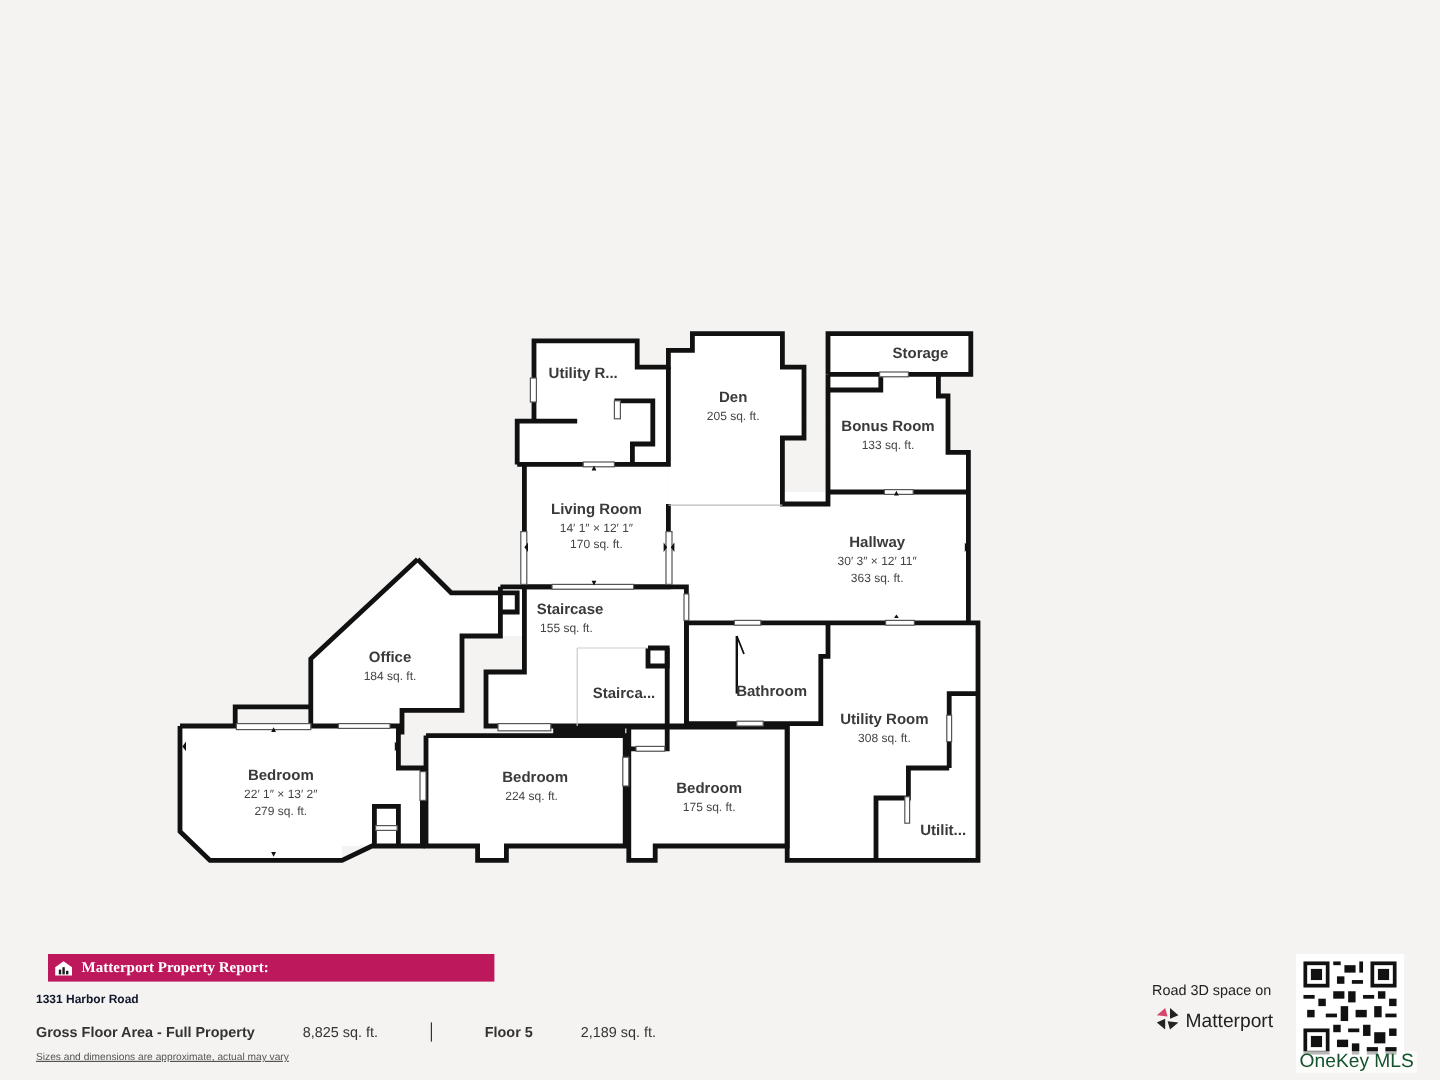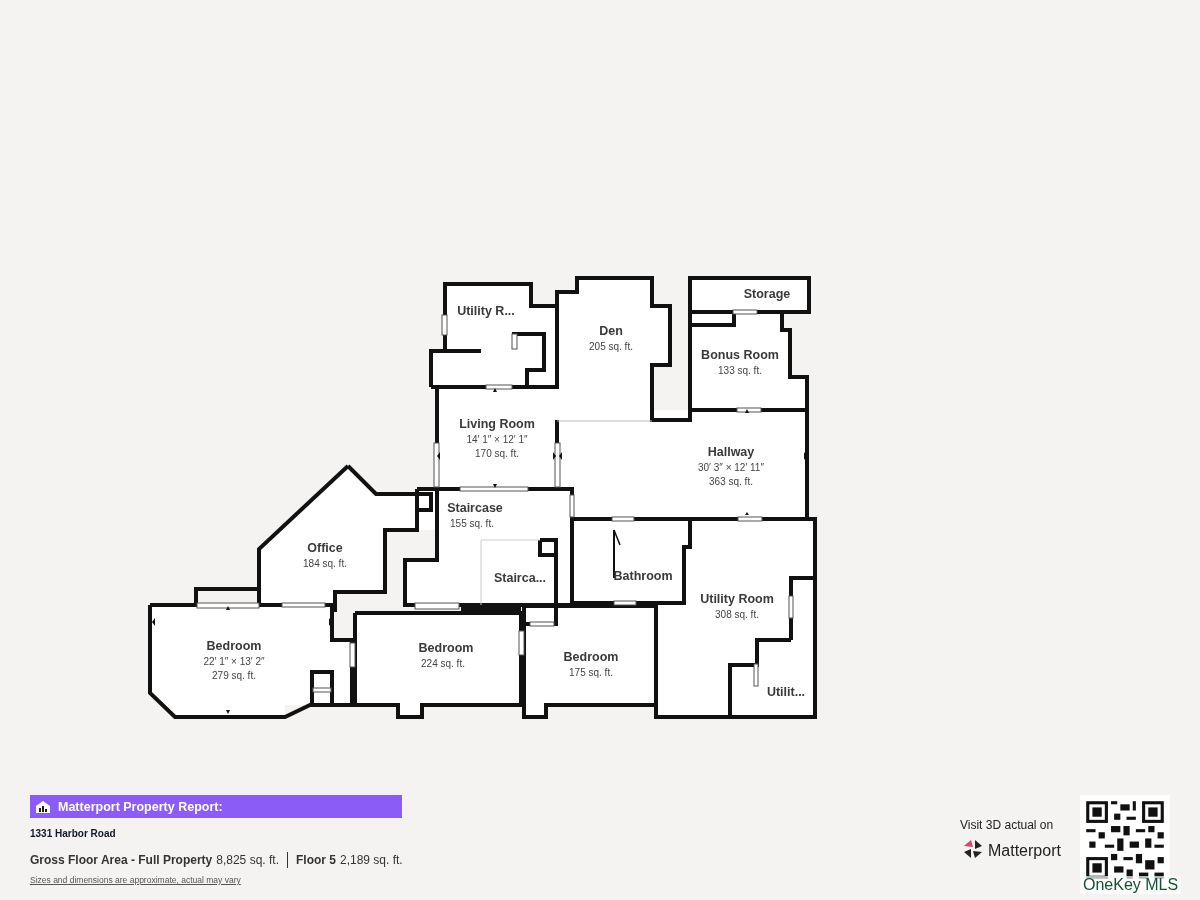--- a/index.html
+++ b/index.html
@@ -3,25 +3,25 @@
 <meta charset="utf-8">
 <style>
   html, body { margin:0; padding:0; }
   body { width:1200px; height:900px; background:#f4f3f2; position:relative; overflow:hidden; font-family:"Liberation Sans", sans-serif; }
   #plan { position:absolute; left:0; top:0; width:1200px; height:760px; }
   .room-name { font-family:"Liberation Sans", sans-serif; font-weight:bold; font-size:12.5px; fill:#3a3a3a; text-anchor:middle; }
   .room-dim { font-family:"Liberation Sans", sans-serif; font-size:10px; fill:#444; text-anchor:middle; }
   .wall { fill:none; stroke:#111; stroke-width:4; stroke-linejoin:miter; }
   .floor { fill:#ffffff; }
   .door { fill:#fff; stroke:#555; stroke-width:1; }
-  .report-bar { position:absolute; left:30px; top:795px; width:372px; height:23px; background:#8b5cf6; color:#fff; display:flex; align-items:center; }
+  .report-bar { position:absolute; left:40px; top:795px; width:372px; height:23px; background:#be185d; color:#fff; display:flex; align-items:center;font-family:Liberation Serif, serif; }
   .report-bar .icon { width:16px; height:14px; margin-left:5px; margin-right:7px; display:flex; }
   .report-bar .label { font-weight:bold; font-size:12.5px; }
   .address { position:absolute; left:30px; top:828px; font-weight:bold; font-size:10px; color:#0f172a; }
-  .areas { position:absolute; left:30px; top:852px; font-size:12px; color:#333; display:flex; align-items:center; }
+  .areas { position:absolute; left:30px; top:852px; font-size:12px; color:#333; display:flex; align-items:center;gap:36px; }
   .areas b { color:#333; margin-right:4px; }
   .areas .sep { width:1px; height:16px; background:#333; margin:0 8px; }
   .disclaimer { position:absolute; left:30px; top:875px; font-size:8.5px; color:#555;text-decoration:underline; }
   .visit { position:absolute; left:960px; top:818px; font-size:12px; color:#222; }
   .mp-logo { position:absolute; left:962px; top:838px; display:flex; align-items:center; }
   .mp-logo .txt { font-family:Liberation Sans, sans-serif; font-size:16px; color:#222; margin-left:4px; }
   .qr { position:absolute; left:1080px; top:795px; width:90px; height:90px; background:#fff; }
   .watermark { position:absolute; left:1080px; top:876px; font-size:16px; color:#14532d; background:rgba(255,255,255,0.7); padding:0 3px; }
 </style>
 </head>
@@ -164,21 +164,21 @@
 <div class="address">1331 Harbor Road</div>
 <div class="areas">
   <b>Gross Floor Area - Full Property</b>
   <span>8,825 sq. ft.</span>
   <span class="sep"></span>
   <b>Floor 5</b>
   <span>2,189 sq. ft.</span>
 </div>
 <div class="disclaimer">Sizes and dimensions are approximate, actual may vary</div>
 
-<div class="visit">Visit 3D actual on</div>
+<div class="visit">Road 3D space on</div>
 <div class="mp-logo">
   <span>
     <svg width="22" height="22" viewBox="0 0 22 22">
         <polygon points="2,8 9,2 11,9" fill="#d6476b"></polygon>
         <polygon points="13,2 20,8 13,11" fill="#222"></polygon>
         <polygon points="20,14 13,20 11,13" fill="#222"></polygon>
         <polygon points="9,20 2,14 9,11" fill="#222"></polygon>
       </svg>
   </span>
   <span class="txt">Matterport</span>

